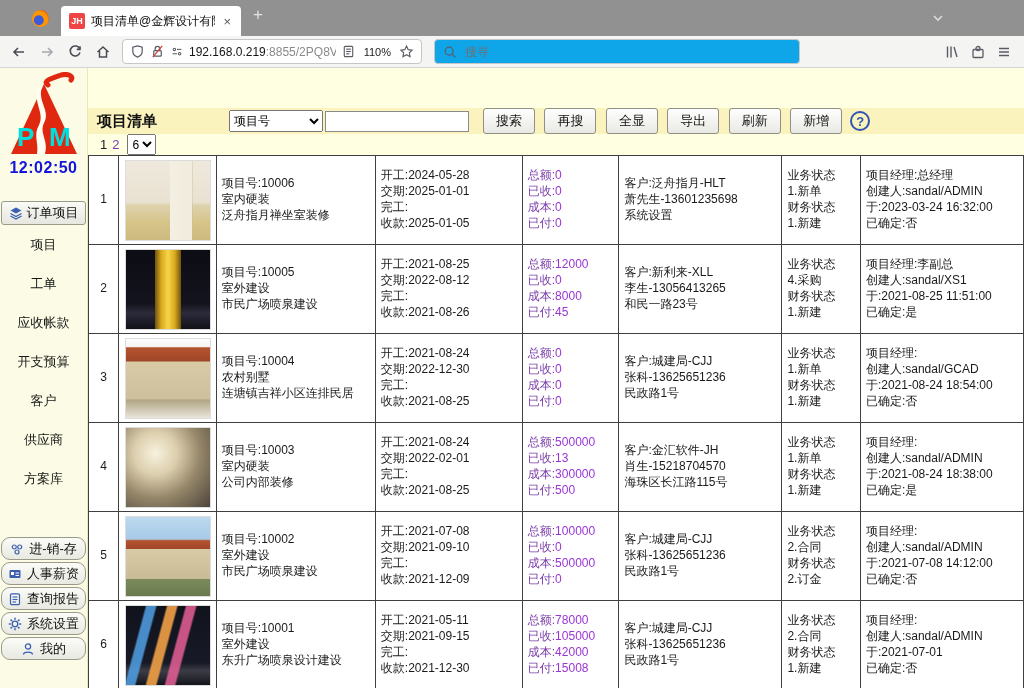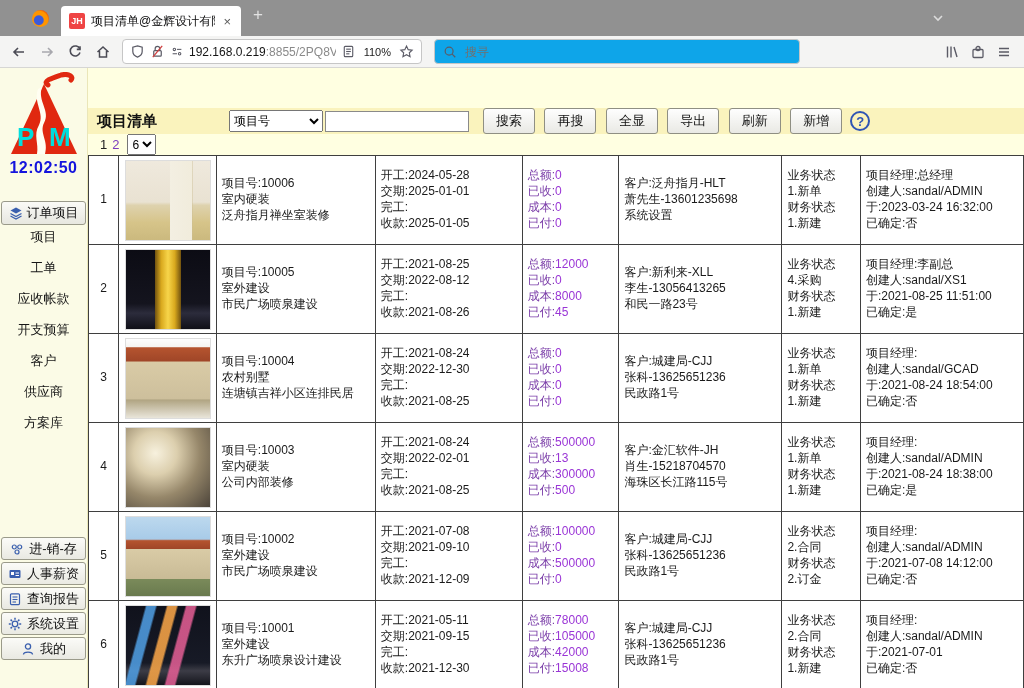--- a/index.html
+++ b/index.html
@@ -38,23 +38,23 @@
   
   .app { display:flex; height:620px; background:#ffffe1; }
   .sidebar { width:88px; flex:0 0 88px; background:#fbfbe6; border-right:1px solid #eae6b8;
     display:flex; flex-direction:column; align-items:center; }
   .logo { margin-top:4px; }
   .clock { color:#1414dd; font-weight:bold; font-size:16px; margin:1px 0 24px; letter-spacing:0.5px; }
   .side-active { width:85px; height:24px; border:1px solid #9a9a8a; border-radius:3px;
     background:linear-gradient(#fafaf6,#e7e7e0); display:flex; align-items:center; justify-content:center;
     gap:4px; font-size:13px; color:#111; }
   .side-links { display:flex; flex-direction:column; width:100%; }
-  .side-link { display:block; text-align:center; font-size:13px; color:#161616; text-decoration:none; padding:3px 0 10px; }
+  .side-link { display:block; text-align:center; font-size:13px; color:#161616; text-decoration:none; padding:11px 0 10px; }
   .side-spacer { flex:1; }
-  .tool-btn { width:85px; height:23px; margin:1px 0; border:1px solid #9a9a8a; border-radius:3px;
+  .tool-btn { width:85px; height:23px; margin:1px 0; border:1px solid #9a9a8a; border-radius:9px;
     background:linear-gradient(#fbfbf8,#e9e9e2); display:flex; align-items:center; justify-content:center;
     gap:5px; font-size:13px; color:#111; }
   .tool-btn:last-child { margin-bottom:28px; }
   
   .main { flex:1; display:flex; flex-direction:column;margin-top:40px; }
   .main-header { height:36px; background:#faf3bd; display:flex; align-items:center; padding:0 9px; }
   .page-title { font-size:15px; font-weight:bold; color:#111; margin-right:72px; }
   select.filter { width:94px; height:22px; font-size:12px; font-family:inherit; }
   input.query { width:144px; height:21px; border:1px solid #8a8a8a; margin-left:2px; margin-right:14px;
     font-family:inherit; font-size:12px; padding:0 3px; }

